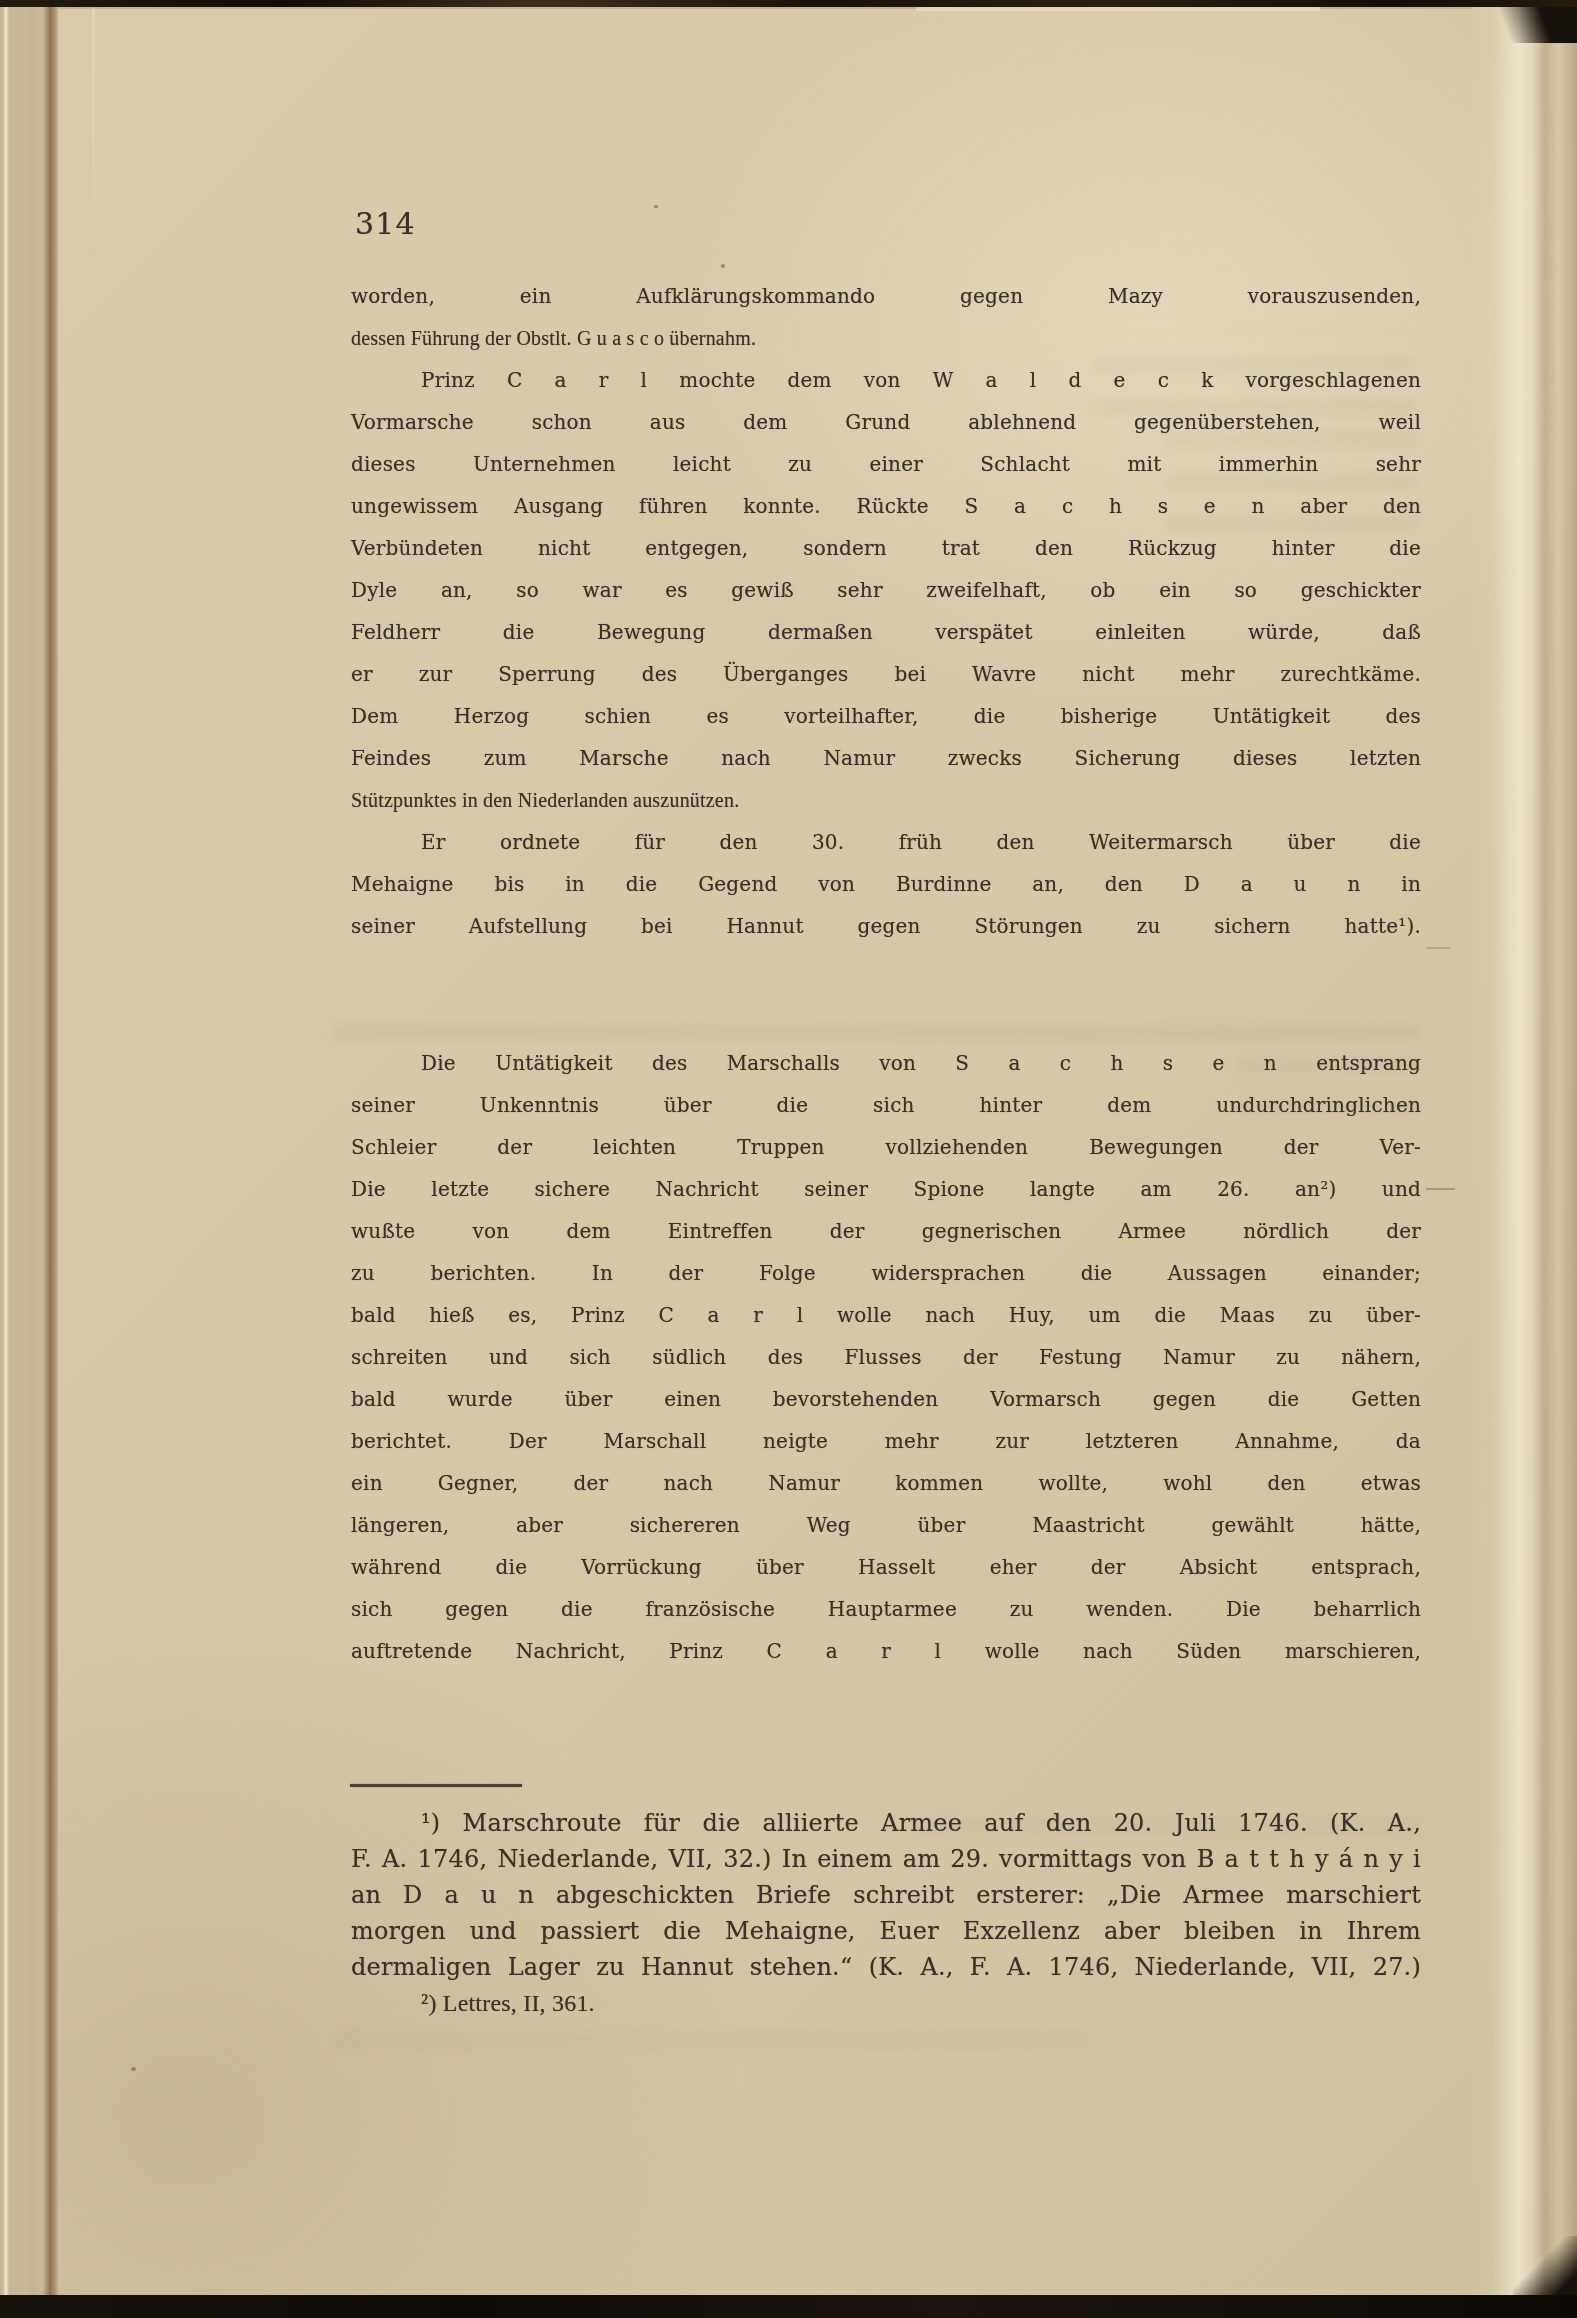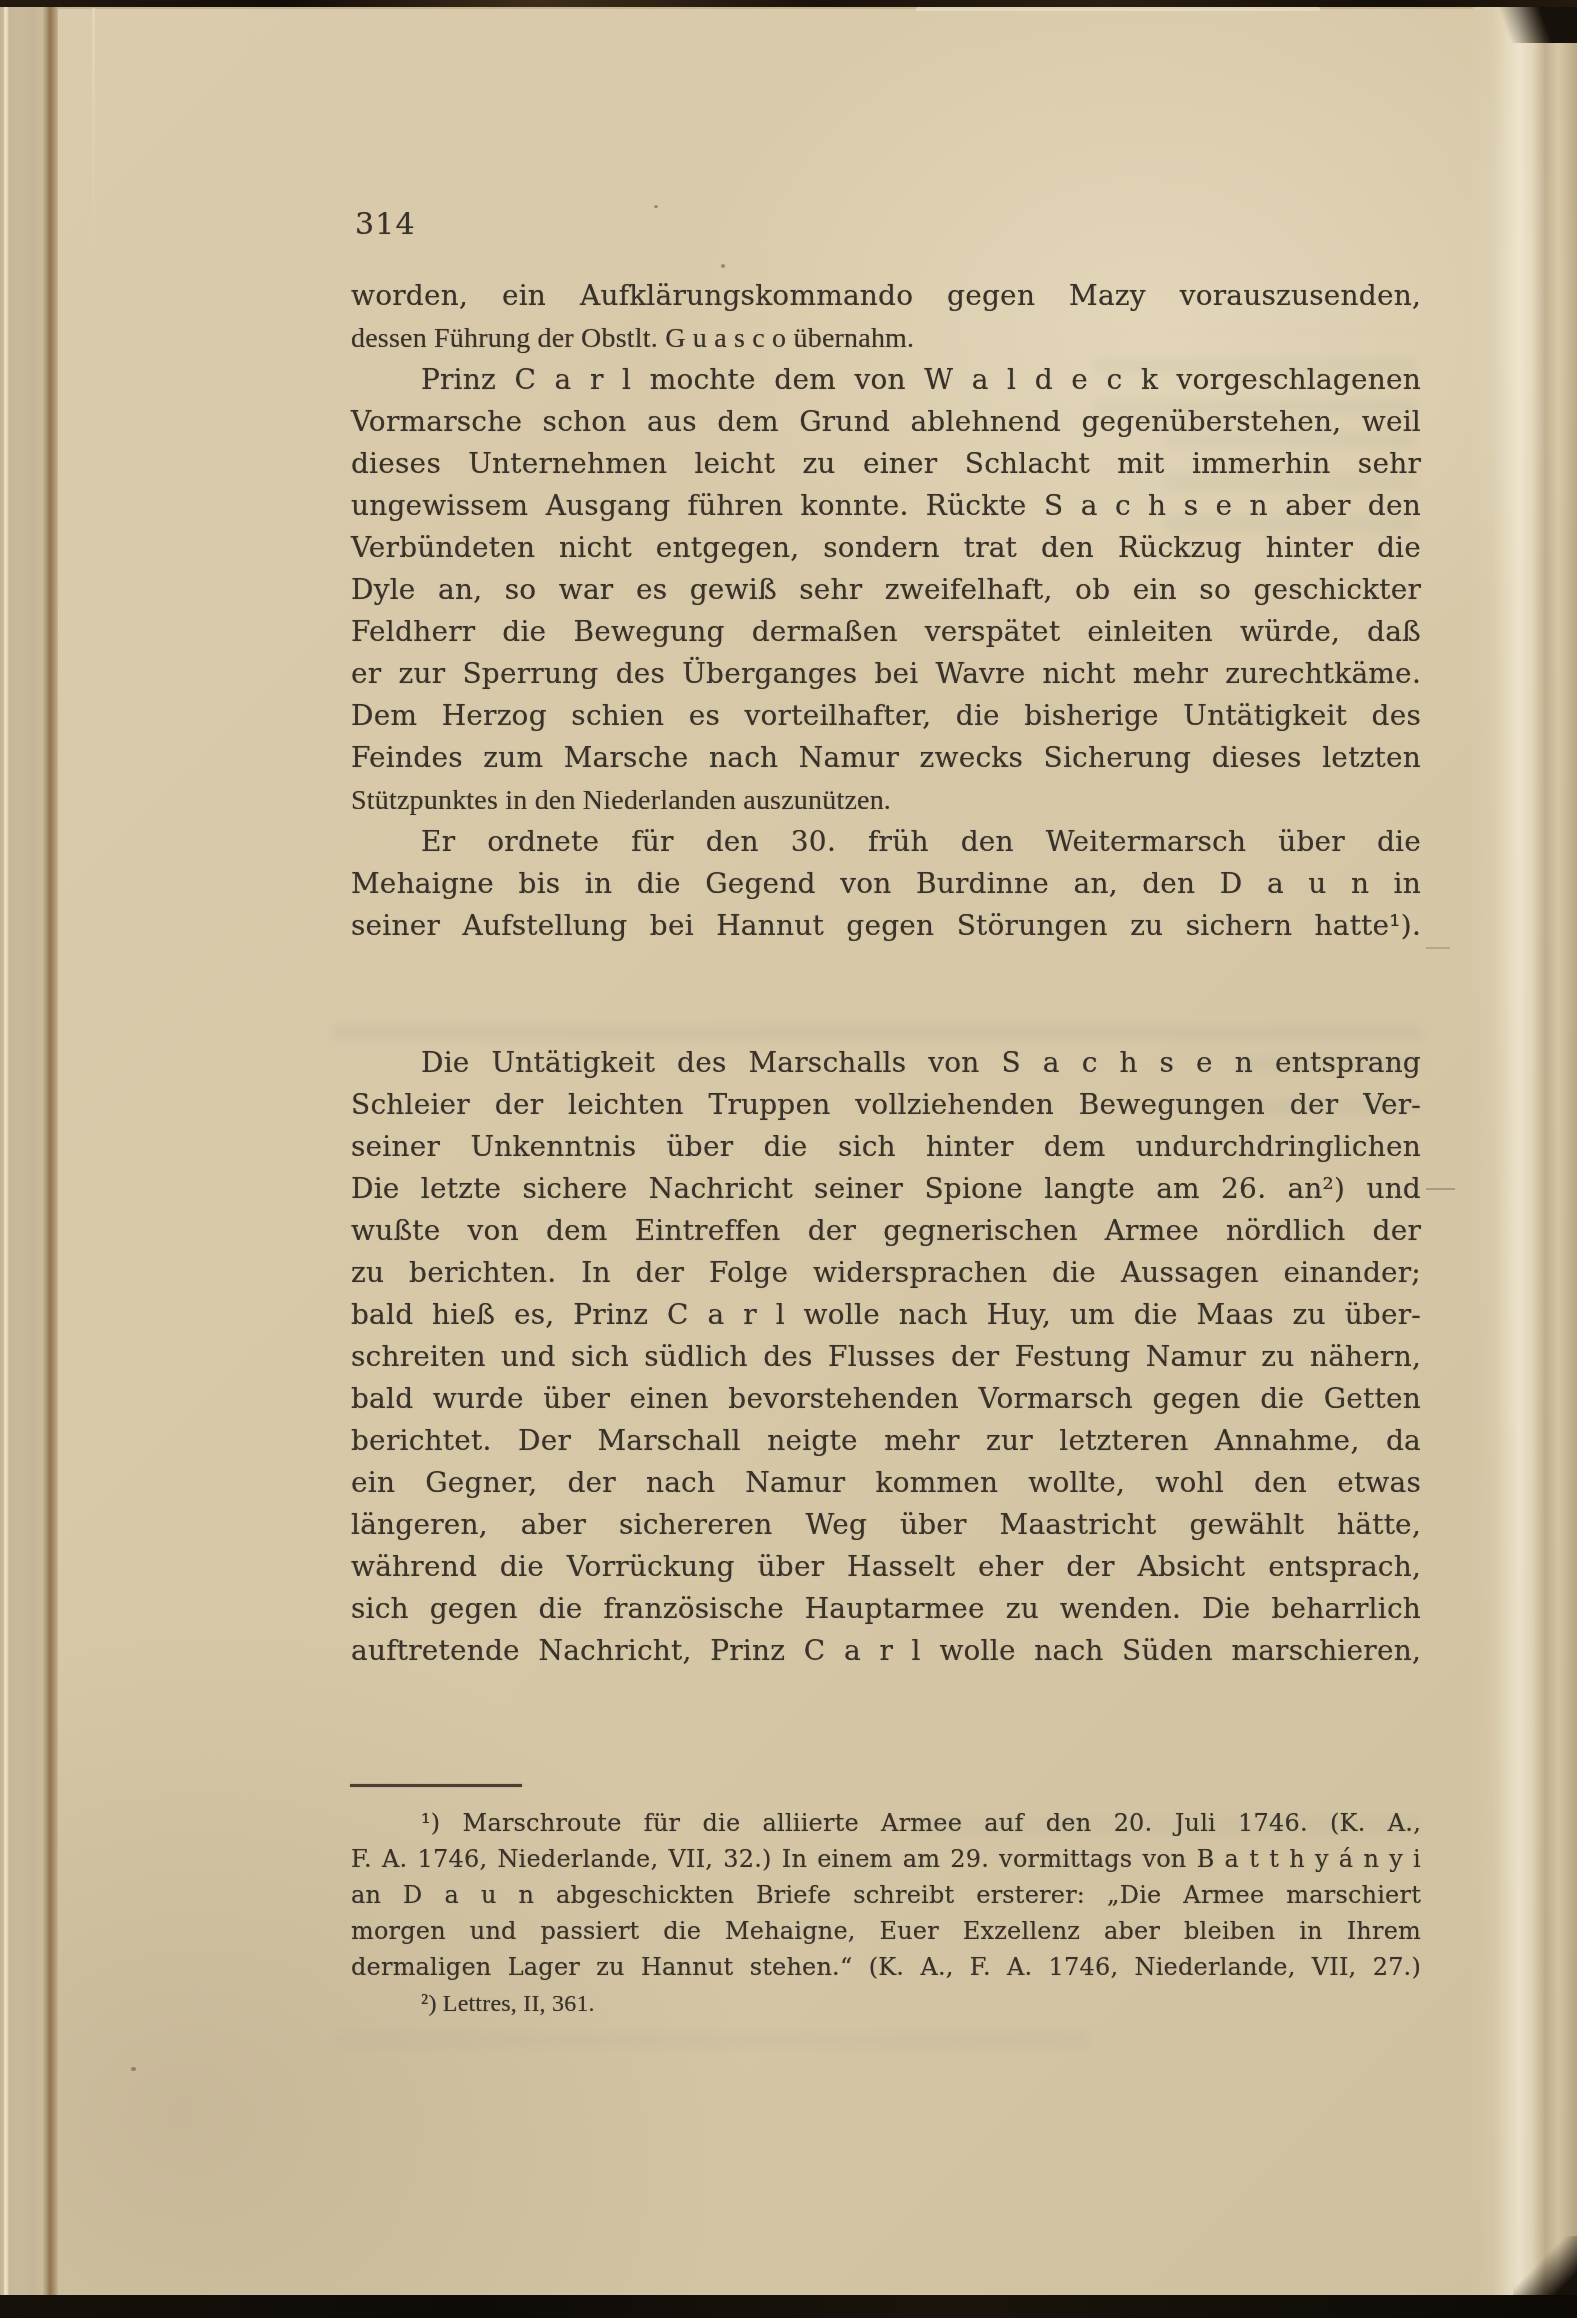--- a/index.html
+++ b/index.html
@@ -26,21 +26,21 @@
   .corner-tr{position:absolute;right:0;top:7.1px;width:125px;height:36px;
     background:linear-gradient(250deg,#17110b 28%, rgba(23,17,11,0) 58%);}
   .corner-br{position:absolute;right:0;top:2236px;width:65px;height:59px;
     background:linear-gradient(135deg, rgba(23,17,11,0) 42%, #17110b 82%);}
   .bar-bottom{position:absolute;left:0;top:2295px;width:100%;height:23px;
     background:linear-gradient(90deg,#16110a,#0f0b07 30%,#1a140c 60%,#0d0a06);}
   
   .page-num{position:absolute;left:355px;top:209px;font-size:30px;line-height:1;
     color:var(--ink,#39322a);letter-spacing:1.2px;}
   #body-lines{position:absolute;left:351px;top:275px;width:1070px;
-    font-size:28px;line-height:42px;color:var(--ink,#39322a);letter-spacing:0.2px;}
+    font-size:20px;line-height:42px;color:var(--ink,#39322a);letter-spacing:0.2px;}
   #fn-lines{position:absolute;left:351px;top:1805px;width:1070px;
     font-size:24px;line-height:36px;color:var(--ink,#39322a);letter-spacing:0.2px;}
   .page-num,#body-lines,#fn-lines{text-shadow:0 0 0.9px rgba(77,64,48,.55);}
   .tl{text-align:justify;text-align-last:justify;height:42px;}
   #fn-lines .tl{height:36px;}
   .tl.end{text-align-last:left;font-family:Liberation Serif, serif;}
   .tl.ind{text-indent:70px;}
   .fn-rule{position:absolute;left:350px;top:1784px;width:172px;height:3px;
     background:#4a3f31;box-shadow:0 0 1.2px rgba(74,63,49,.6);}
   
@@ -89,22 +89,22 @@
       <div class="tl">Dyle an, so war es gewiß sehr zweifelhaft, ob ein so geschickter</div>
       <div class="tl">Feldherr die Bewegung dermaßen verspätet einleiten würde, daß</div>
       <div class="tl">er zur Sperrung des Überganges bei Wavre nicht mehr zurechtkäme.</div>
       <div class="tl">Dem Herzog schien es vorteilhafter, die bisherige Untätigkeit des</div>
       <div class="tl">Feindes zum Marsche nach Namur zwecks Sicherung dieses letzten</div>
       <div class="tl end">Stützpunktes in den Niederlanden auszunützen.</div>
       <div class="tl ind">Er ordnete für den 30. früh den Weitermarsch über die</div>
       <div class="tl">Mehaigne bis in die Gegend von Burdinne an, den D a u n in</div>
       <div class="tl">seiner Aufstellung bei Hannut gegen Störungen zu sichern hatte¹).</div>
       <div class="tl ind" style="margin-top: 95px;">Die Untätigkeit des Marschalls von S a c h s e n entsprang</div>
+      <div class="tl">seiner Unkenntnis über die sich hinter dem undurchdringlichen</div>
       <div class="tl">Schleier der leichten Truppen vollziehenden Bewegungen der Ver-</div>
-      <div class="tl">seiner Unkenntnis über die sich hinter dem undurchdringlichen</div>
       <div class="tl">Die letzte sichere Nachricht seiner Spione langte am 26. an²) und</div>
       <div class="tl">wußte von dem Eintreffen der gegnerischen Armee nördlich der</div>
       <div class="tl">zu berichten. In der Folge widersprachen die Aussagen einander;</div>
       <div class="tl">bald hieß es, Prinz C a r l wolle nach Huy, um die Maas zu über-</div>
       <div class="tl">schreiten und sich südlich des Flusses der Festung Namur zu nähern,</div>
       <div class="tl">bald wurde über einen bevorstehenden Vormarsch gegen die Getten</div>
       <div class="tl">berichtet. Der Marschall neigte mehr zur letzteren Annahme, da</div>
       <div class="tl">ein Gegner, der nach Namur kommen wollte, wohl den etwas</div>
       <div class="tl">längeren, aber sichereren Weg über Maastricht gewählt hätte,</div>
       <div class="tl">während die Vorrückung über Hasselt eher der Absicht entsprach,</div>

